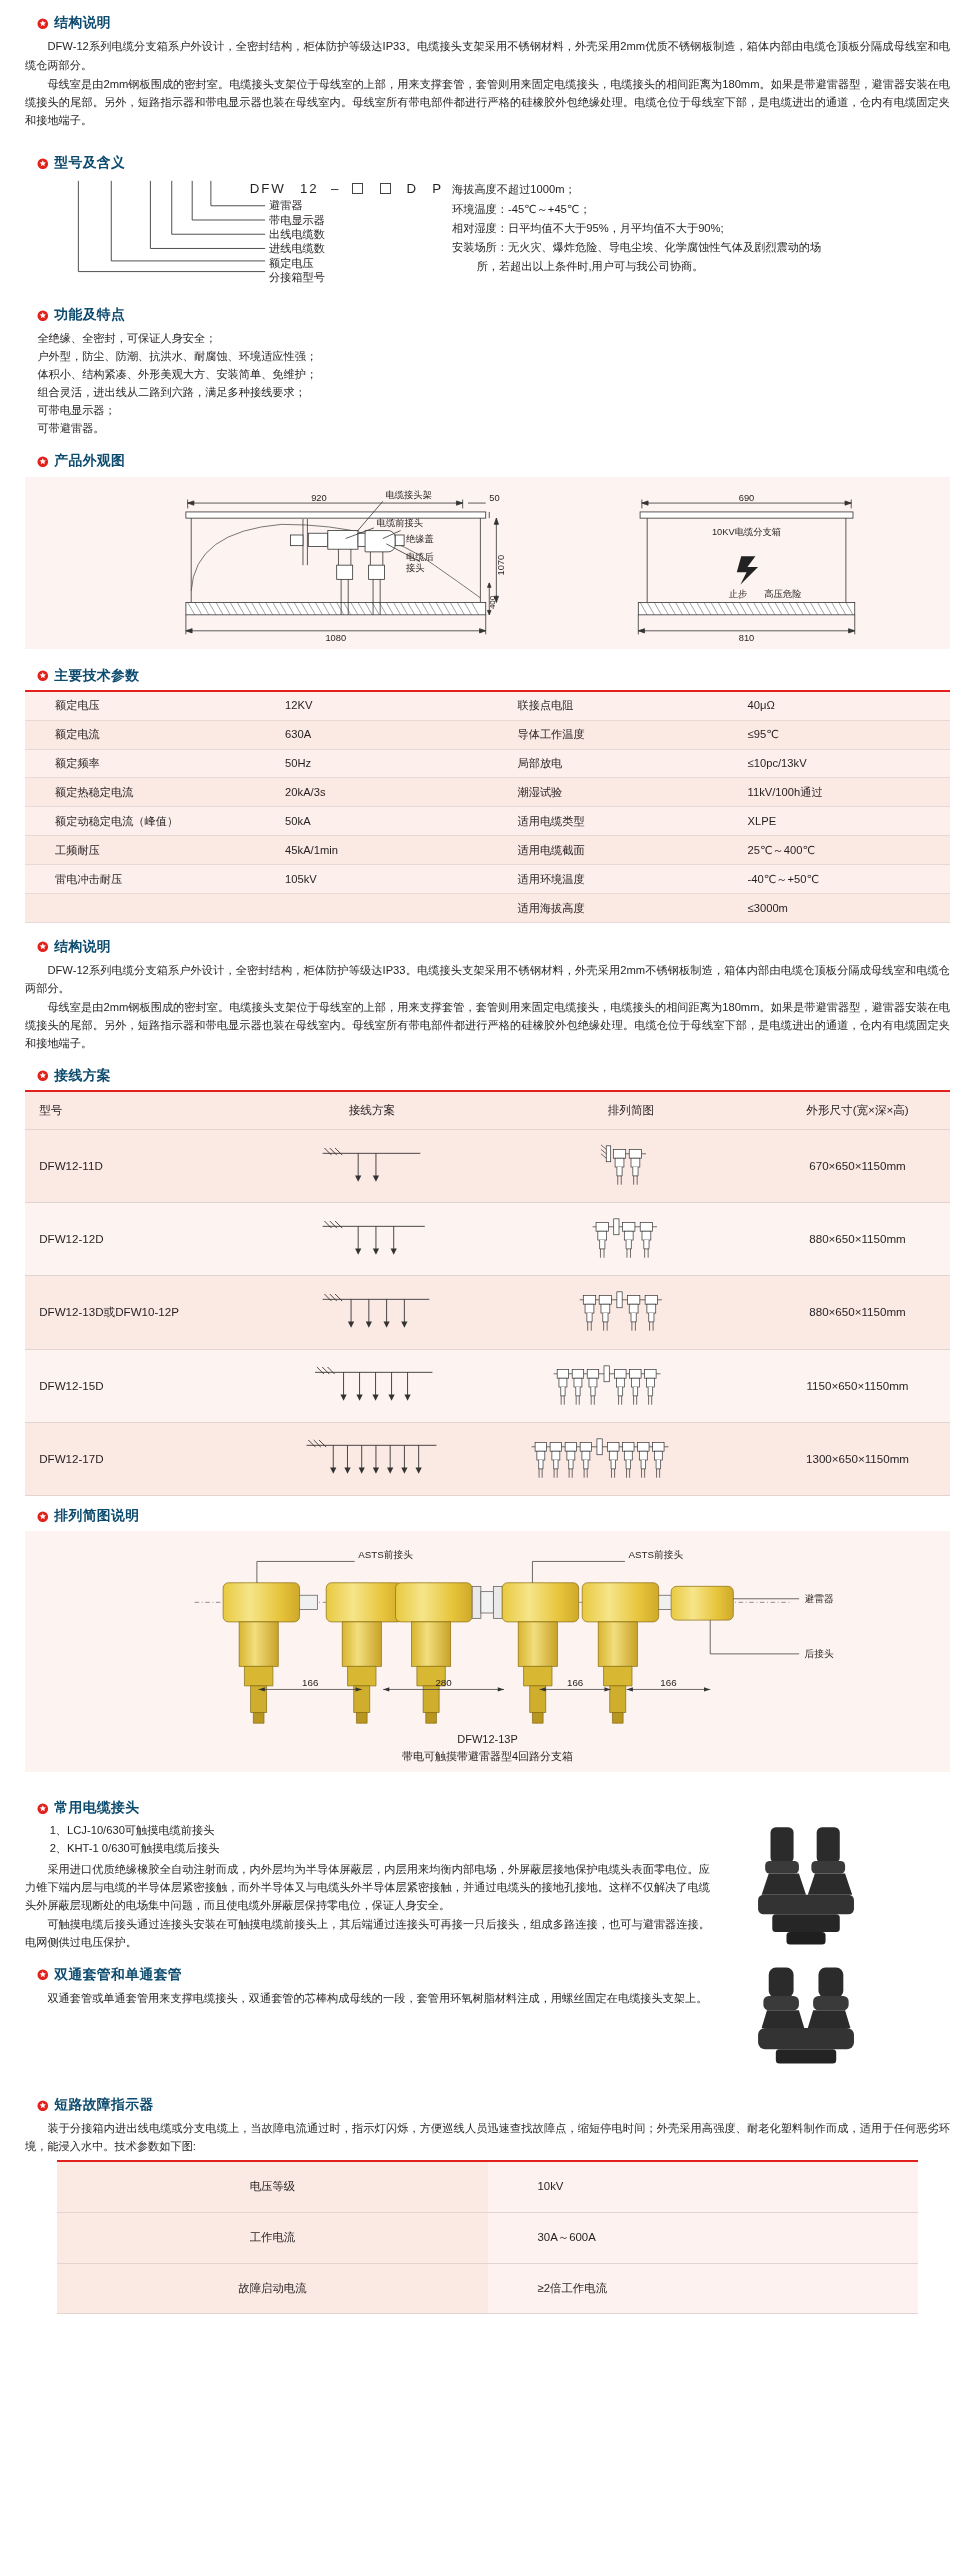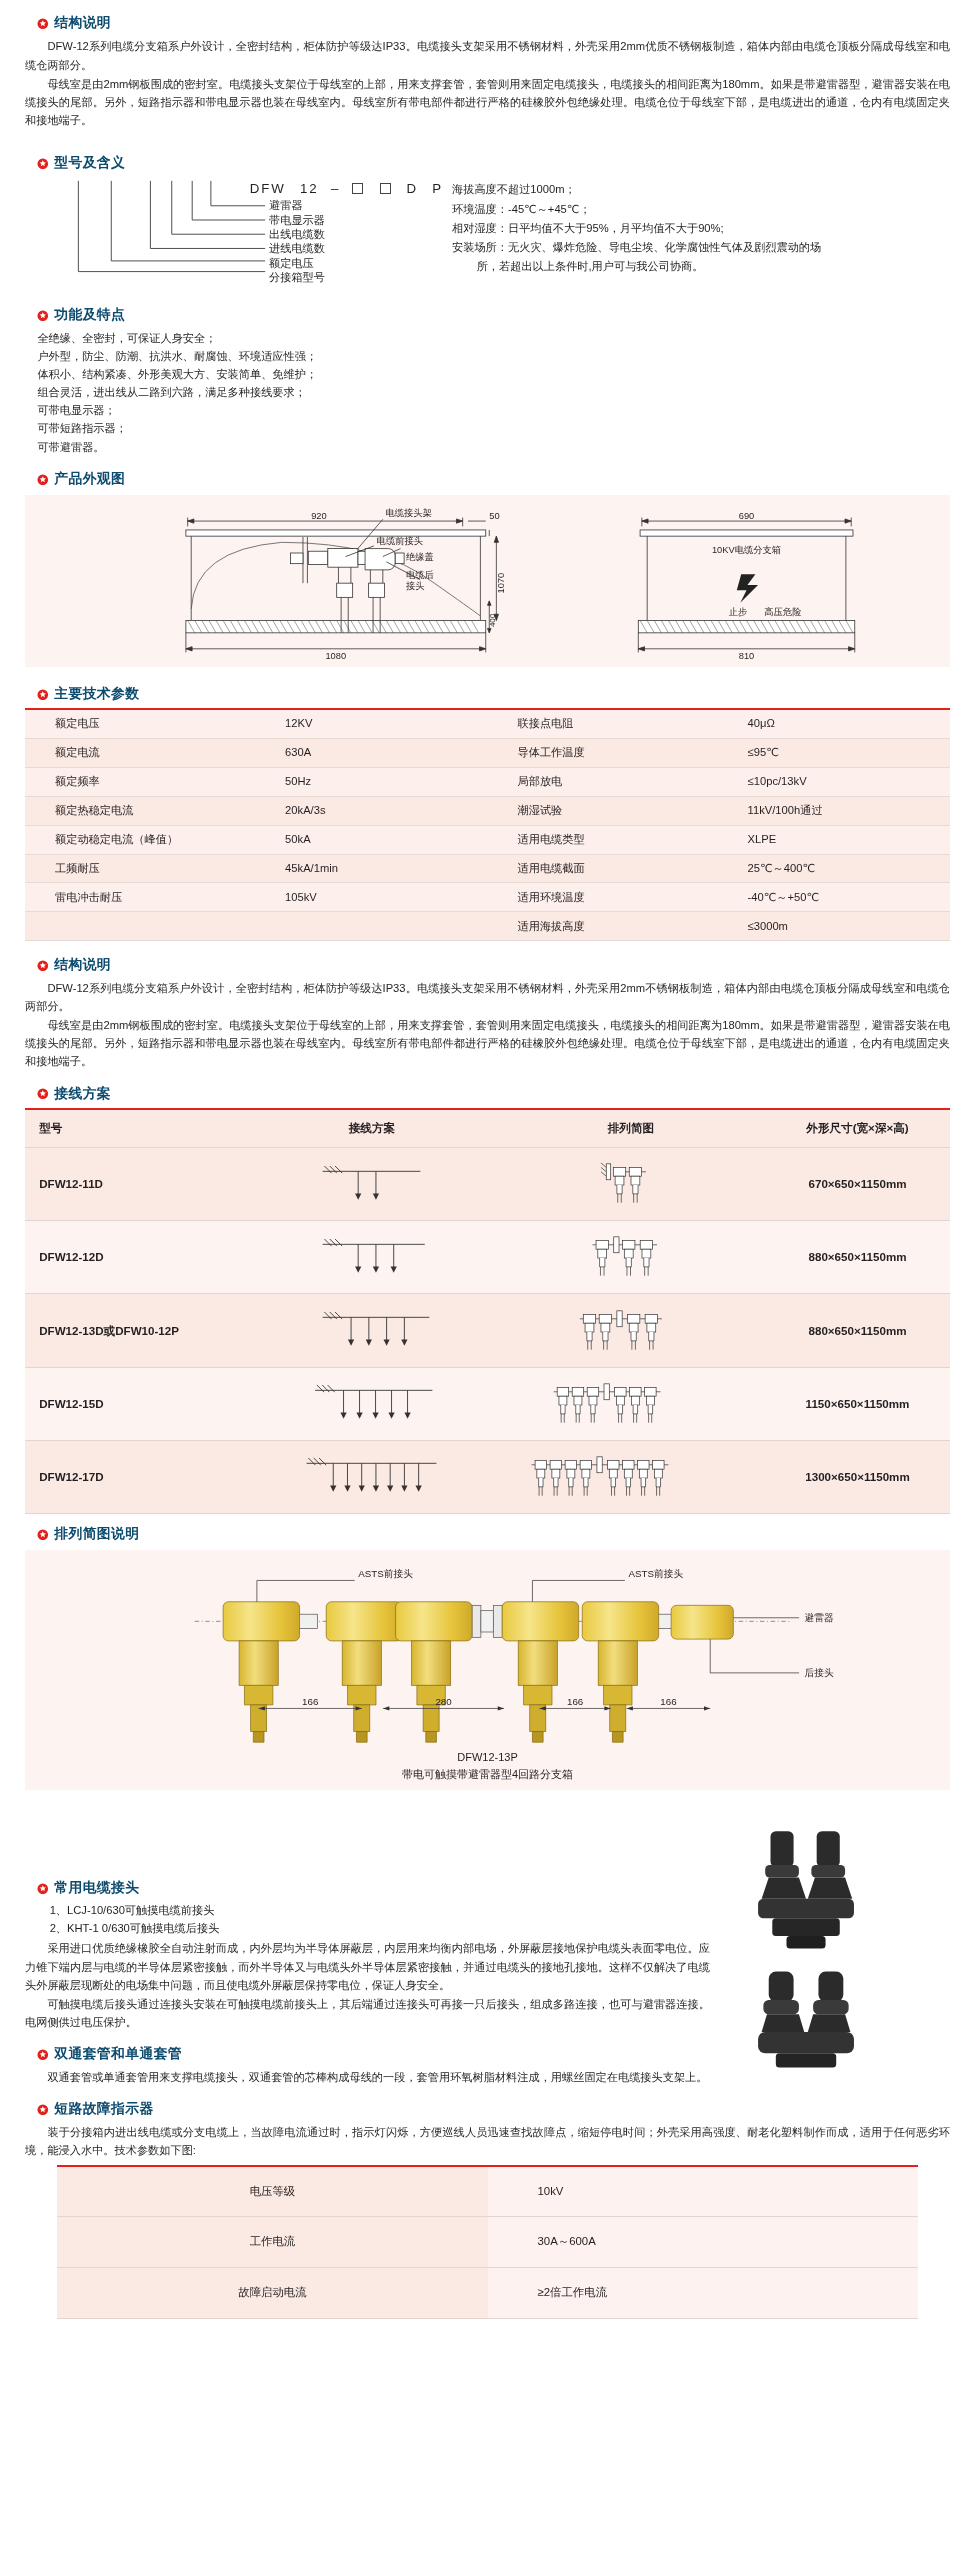--- a/index.html
+++ b/index.html
@@ -75,21 +75,21 @@
   table.spec .topline td { border-top: 2px solid #e2211c; }
   table.spec td.k { width: 26%; padding-left: 30px; }
   table.spec td.v { width: 24%; padding-left: 19.6px; }
 
   table.wire {
     width: 100%; border-collapse: collapse; margin: 3.6px 0 9px 0;
     font-size: 11.6px; table-layout: fixed;
   }
   table.wire th, table.wire td {
     border-bottom: 0.9px solid #e2d4d1;
-    background: #fdf0ec; padding: 7.1px 9px; font-weight: bold;
+    background: #fdf0ec; padding: 7.1px 9px; font-weight: normal;
   }
   table.wire tr.hdr th { border-top: 2px solid #e2211c; height: 39px; }
   table.wire tr:nth-child(odd) th, table.wire tr:nth-child(odd) td { background: #fbe9e4; }
   table.wire tr:nth-child(even) th, table.wire tr:nth-child(even) td { background: #fdf4f1; }
   table.wire .c-model { width: 24%; padding-left: 14.2px; }
   table.wire .c-scheme { width: 27%; text-align: center; }
   table.wire .c-layout { width: 29%; text-align: center; }
   table.wire .c-dim { width: 20%; text-align: center; }
   table.wire td.cell-dim { text-align: center; }
 
@@ -190,21 +190,20 @@
           </svg>
       </span>
       <span>功能及特点</span>
     </div>
     <div style="margin-left:12.4px">
       <p class="feat">全绝缘、全密封，可保证人身安全；</p>
       <p class="feat">户外型，防尘、防潮、抗洪水、耐腐蚀、环境适应性强；</p>
       <p class="feat">体积小、结构紧凑、外形美观大方、安装简单、免维护；</p>
       <p class="feat">组合灵活，进出线从二路到六路，满足多种接线要求；</p>
       <p class="feat">可带电显示器；</p>
-      <p class="feat">可带短路指示器；</p>
       <p class="feat">可带避雷器。</p>
     </div>
   </div>
 
   <div>
     <div class="sec-head">
       <span class="star">
         <svg width="11.6" height="11.6" viewBox="0 0 24 24">
             <circle cx="12" cy="12" r="11" fill="#e2211c"></circle>
             <path d="M12 4.5l1.9 4.3 4.7.5-3.5 3.1 1 4.6L12 14.6 7.9 17l1-4.6L5.4 9.3l4.7-.5z" fill="#fff"></path>
@@ -763,21 +762,21 @@
         <text x="250" y="164" font-size="11" fill="#231f20" text-anchor="middle" font-family="Liberation Sans, sans-serif">166</text>
         <text x="400" y="164" font-size="11" fill="#231f20" text-anchor="middle" font-family="Liberation Sans, sans-serif">280</text>
         <text x="548" y="164" font-size="11" fill="#231f20" text-anchor="middle" font-family="Liberation Sans, sans-serif">166</text>
         <text x="653" y="164" font-size="11" fill="#231f20" text-anchor="middle" font-family="Liberation Sans, sans-serif">166</text>
       </svg>
       <div class="fig-sub" style="margin-top:-3.6px;">DFW12-13P</div>
       <div class="fig-sub">带电可触摸带避雷器型4回路分支箱</div>
     </div>
   </div>
 
-  <div class="joint-wrap" style="margin-top:11px;align-items:flex-end;">
+  <div class="joint-wrap" style="margin-top:25px;">
     <div class="joint-text">
       <div class="sec-head">
         <span class="star">
           <svg width="11.6" height="11.6" viewBox="0 0 24 24">
               <circle cx="12" cy="12" r="11" fill="#e2211c"></circle>
               <path d="M12 4.5l1.9 4.3 4.7.5-3.5 3.1 1 4.6L12 14.6 7.9 17l1-4.6L5.4 9.3l4.7-.5z" fill="#fff"></path>
             </svg>
         </span>
         <span>常用电缆接头</span>
       </div>

